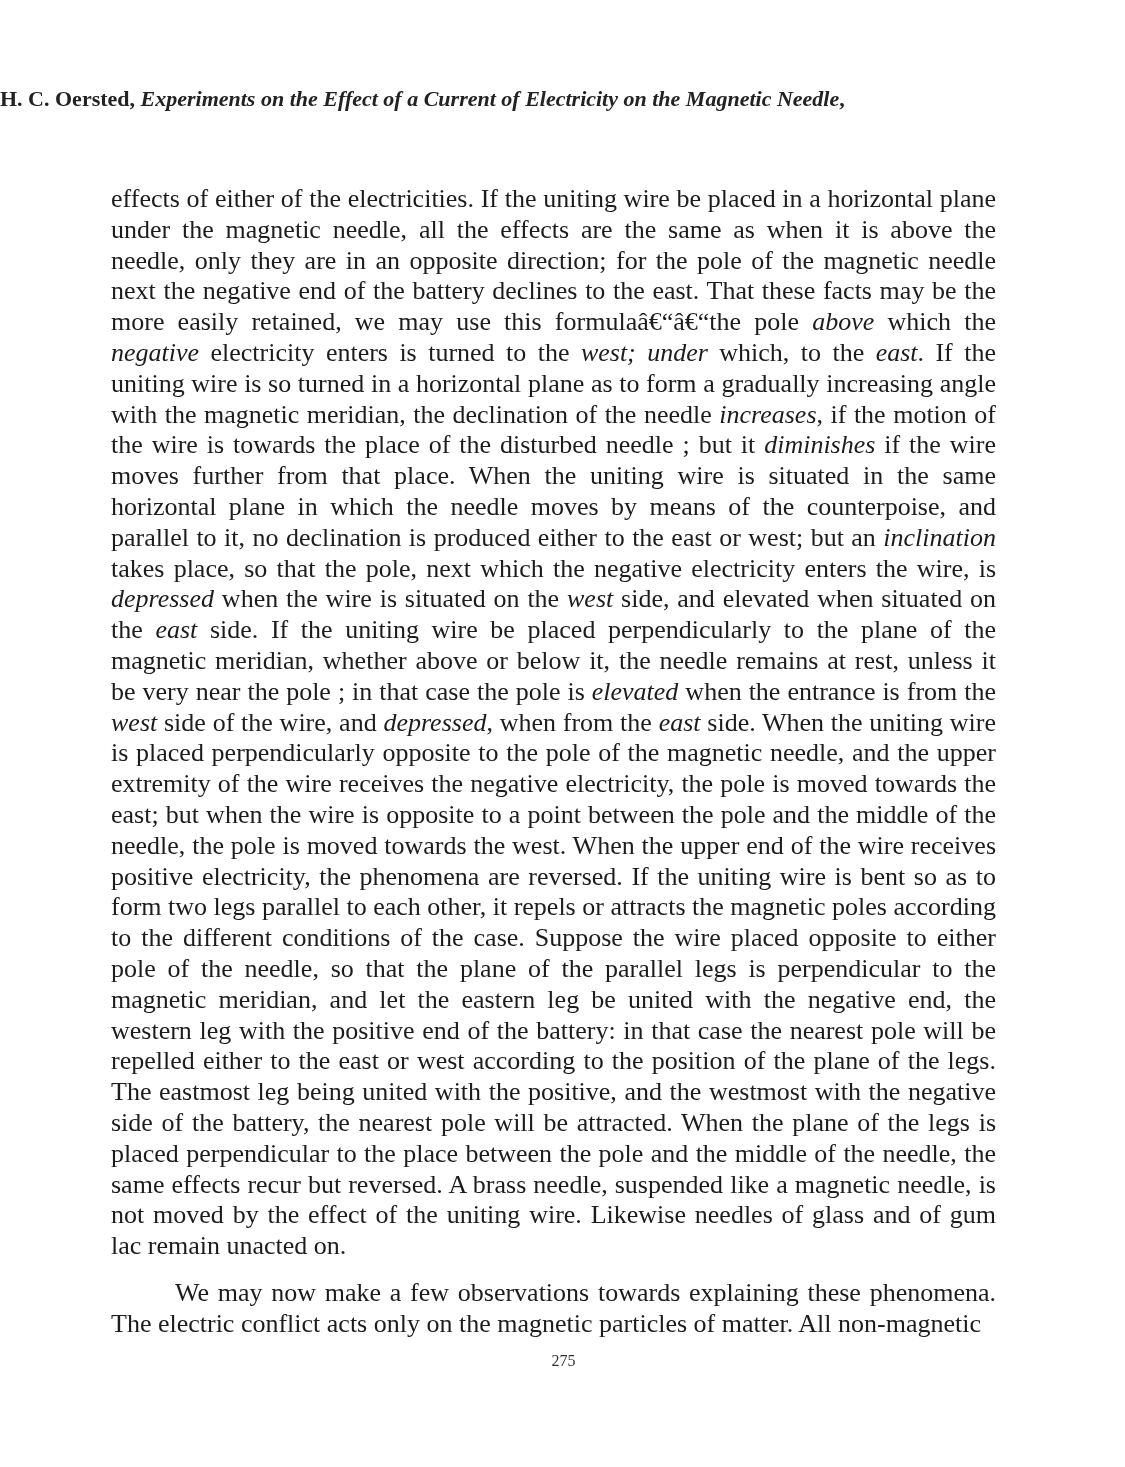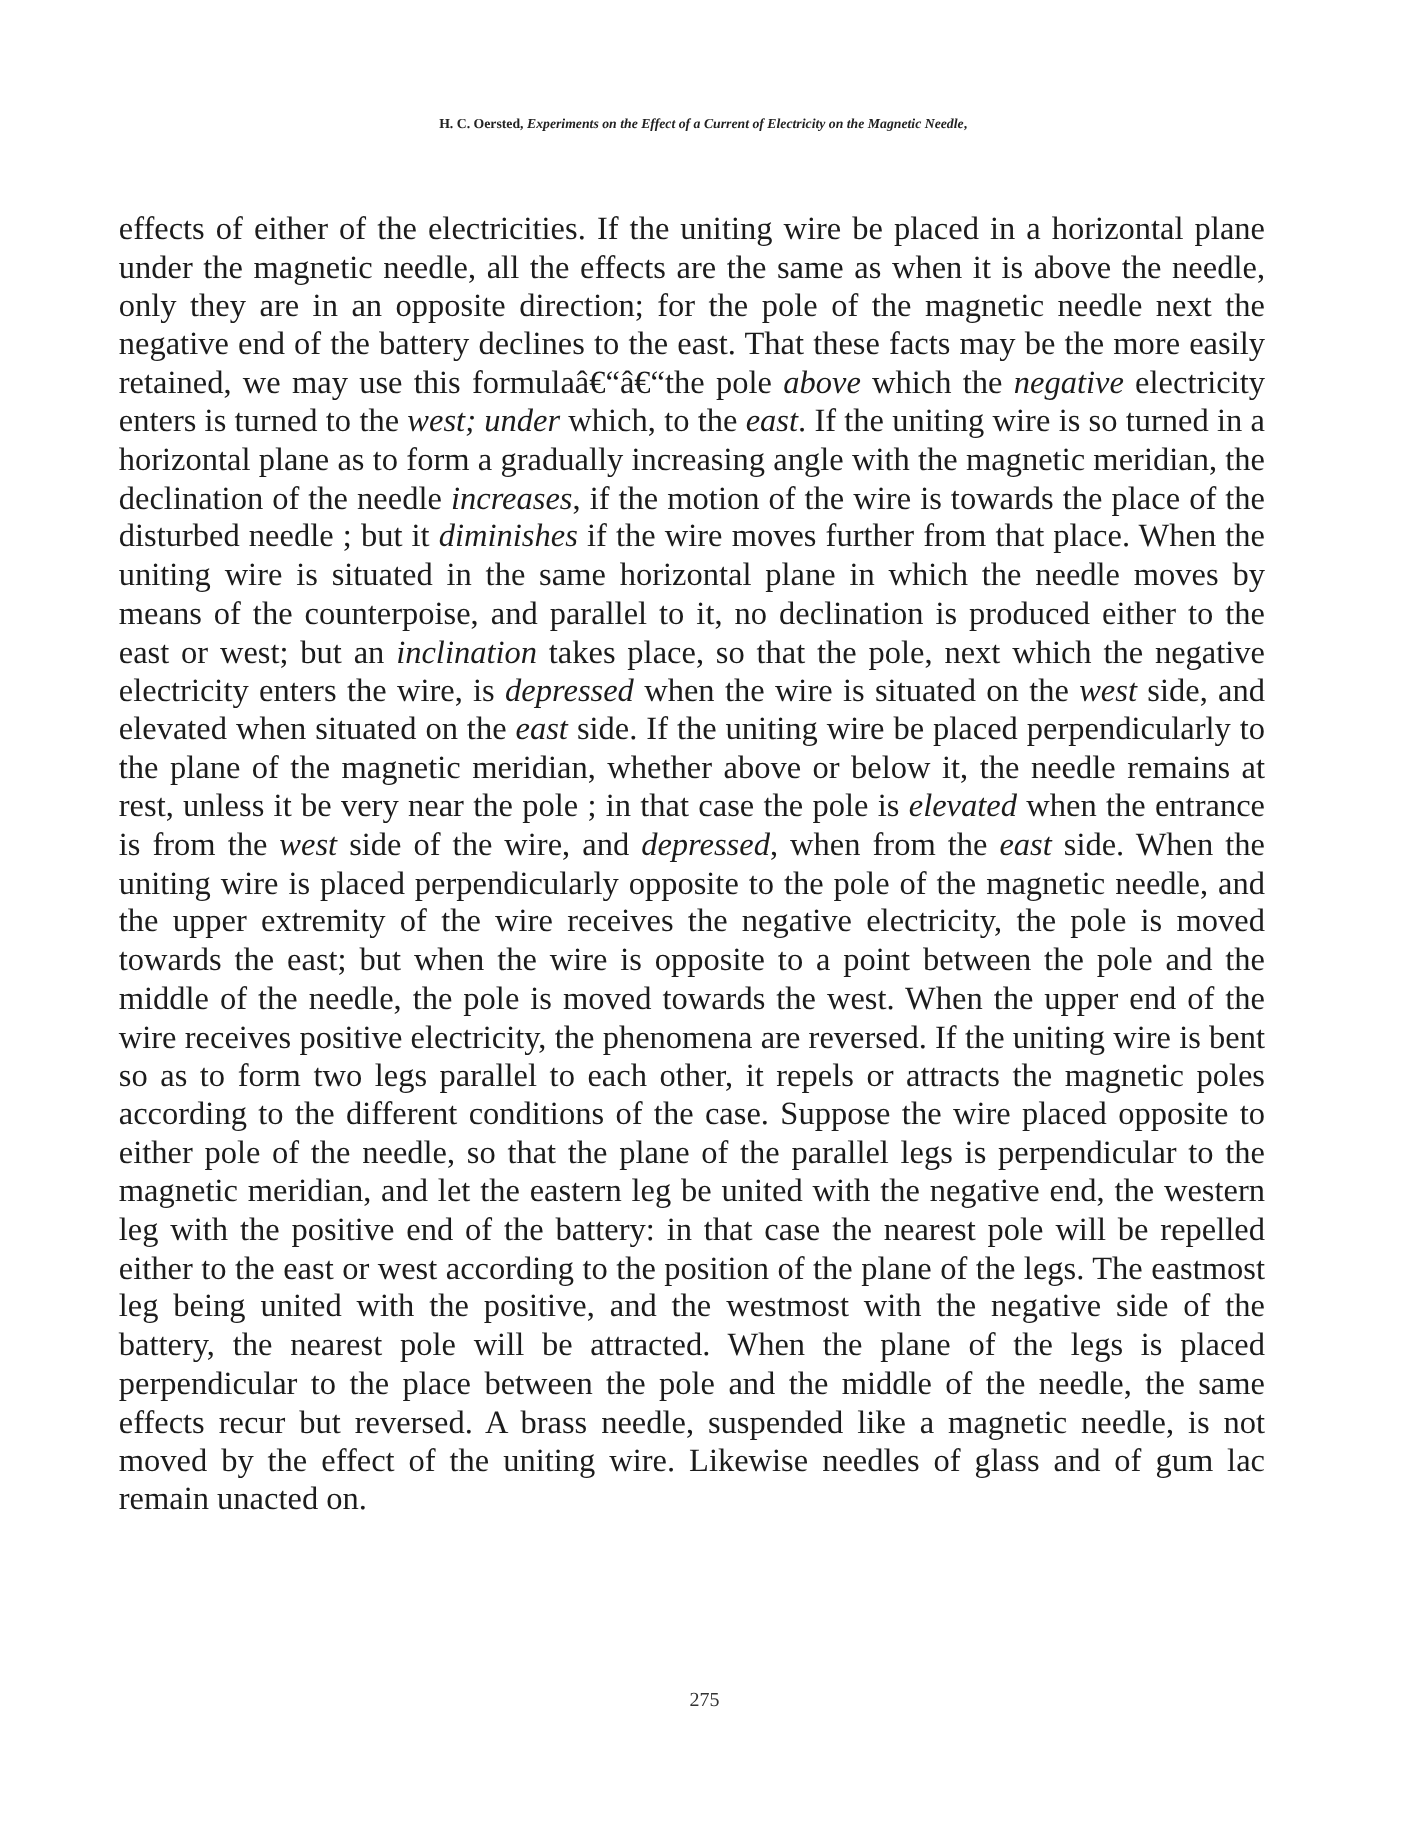--- a/index.html
+++ b/index.html
@@ -13,41 +13,41 @@
       position: relative;
       overflow: hidden;
       color: #1a1a1a;
       font-family: "Liberation Serif", "DejaVu Serif", serif;
     }
     .page-header {
       position: absolute;
       top: 89px;
       left: 0;
       width: 1125px;
-      text-align: center;
+      text-align: left;
       font-weight: bold;
-      font-size: 11px;
+      font-size: 22px;
       line-height: 20px;
       color: #222;
     }
     .page-header .hdr-title {
       font-style: italic;
     }
     .body-text {
       position: absolute;
       top: 168px;
       left: 95px;
       width: 917px;
       font-size: 26px;
       line-height: 30.8px;
       text-align: justify;
       color: #1c1c1c;
     }
     .body-text p {
-      margin: 0;
+      margin: 16px;
     }
     .body-text p.para-cont {
       text-align-last: left;
     }
     .body-text p.para-new {
       text-indent: 64px;
     }
     .body-text em {
       font-style: italic;
     }
@@ -63,15 +63,16 @@
   </style>
 </head>
 <body>
 
 <div class="page-header">
   <div><span>H. C. Oersted, </span><span class="hdr-title">Experiments on the Effect of a Current of Electricity on the Magnetic Needle</span><span>,</span></div>
 </div>
 
 <div class="body-text">
   <p class="para-cont"><span>effects of either of the electricities. If the uniting wire be placed in a horizontal plane under the magnetic needle, all the effects are the same as when it is above the needle, only they are in an opposite direction; for the pole of the magnetic needle next the negative end of the battery declines to the east. That these facts may be the more easily retained, we may use this formulaâ€“â€“the pole </span><em>above</em><span> which the </span><em>negative</em><span> electricity enters is turned to the </span><em>west; under</em><span> which, to the </span><em>east</em><span>. If the uniting wire is so turned in a horizontal plane as to form a gradually increasing angle with the magnetic meridian, the declination of the needle </span><em>increases</em><span>, if the motion of the wire is towards the place of the disturbed needle ; but it </span><em>diminishes</em><span> if the wire moves further from that place. When the uniting wire is situated in the same horizontal plane in which the needle moves by means of the counterpoise, and parallel to it, no declination is produced either to the east or west; but an </span><em>inclination</em><span> takes place, so that the pole, next which the negative electricity enters the wire, is </span><em>depressed</em><span> when the wire is situated on the </span><em>west</em><span> side, and elevated when situated on the </span><em>east</em><span> side. If the uniting wire be placed perpendicularly to the plane of the magnetic meridian, whether above or below it, the needle remains at rest, unless it be very near the pole ; in that case the pole is </span><em>elevated</em><span> when the entrance is from the </span><em>west</em><span> side of the wire, and </span><em>depressed</em><span>, when from the </span><em>east</em><span> side. When the uniting wire is placed perpendicularly opposite to the pole of the magnetic needle, and the upper extremity of the wire receives the negative electricity, the pole is moved towards the east; but when the wire is opposite to a point between the pole and the middle of the needle, the pole is moved towards the west. When the upper end of the wire receives positive electricity, the phenomena are reversed. If the uniting wire is bent so as to form two legs parallel to each other, it repels or attracts the magnetic poles according to the different conditions of the case. Suppose the wire placed opposite to either pole of the needle, so that the plane of the parallel legs is perpendicular to the magnetic meridian, and let the eastern leg be united with the negative end, the western leg with the positive end of the battery: in that case the nearest pole will be repelled either to the east or west according to the position of the plane of the legs. The eastmost leg being united with the positive, and the westmost with the negative side of the battery, the nearest pole will be attracted. When the plane of the legs is placed perpendicular to the place between the pole and the middle of the needle, the same effects recur but reversed. A brass needle, suspended like a magnetic needle, is not moved by the effect of the uniting wire. Likewise needles of glass and of gum lac remain unacted on.</span></p>
+  <p class="para-new"><span>We may now make a few observations towards explaining these phenomena. The electric conflict acts only on the magnetic particles of matter. All non-magnetic</span></p>
 </div>
 
 <div class="page-number">275</div>
 
 </body></html>

